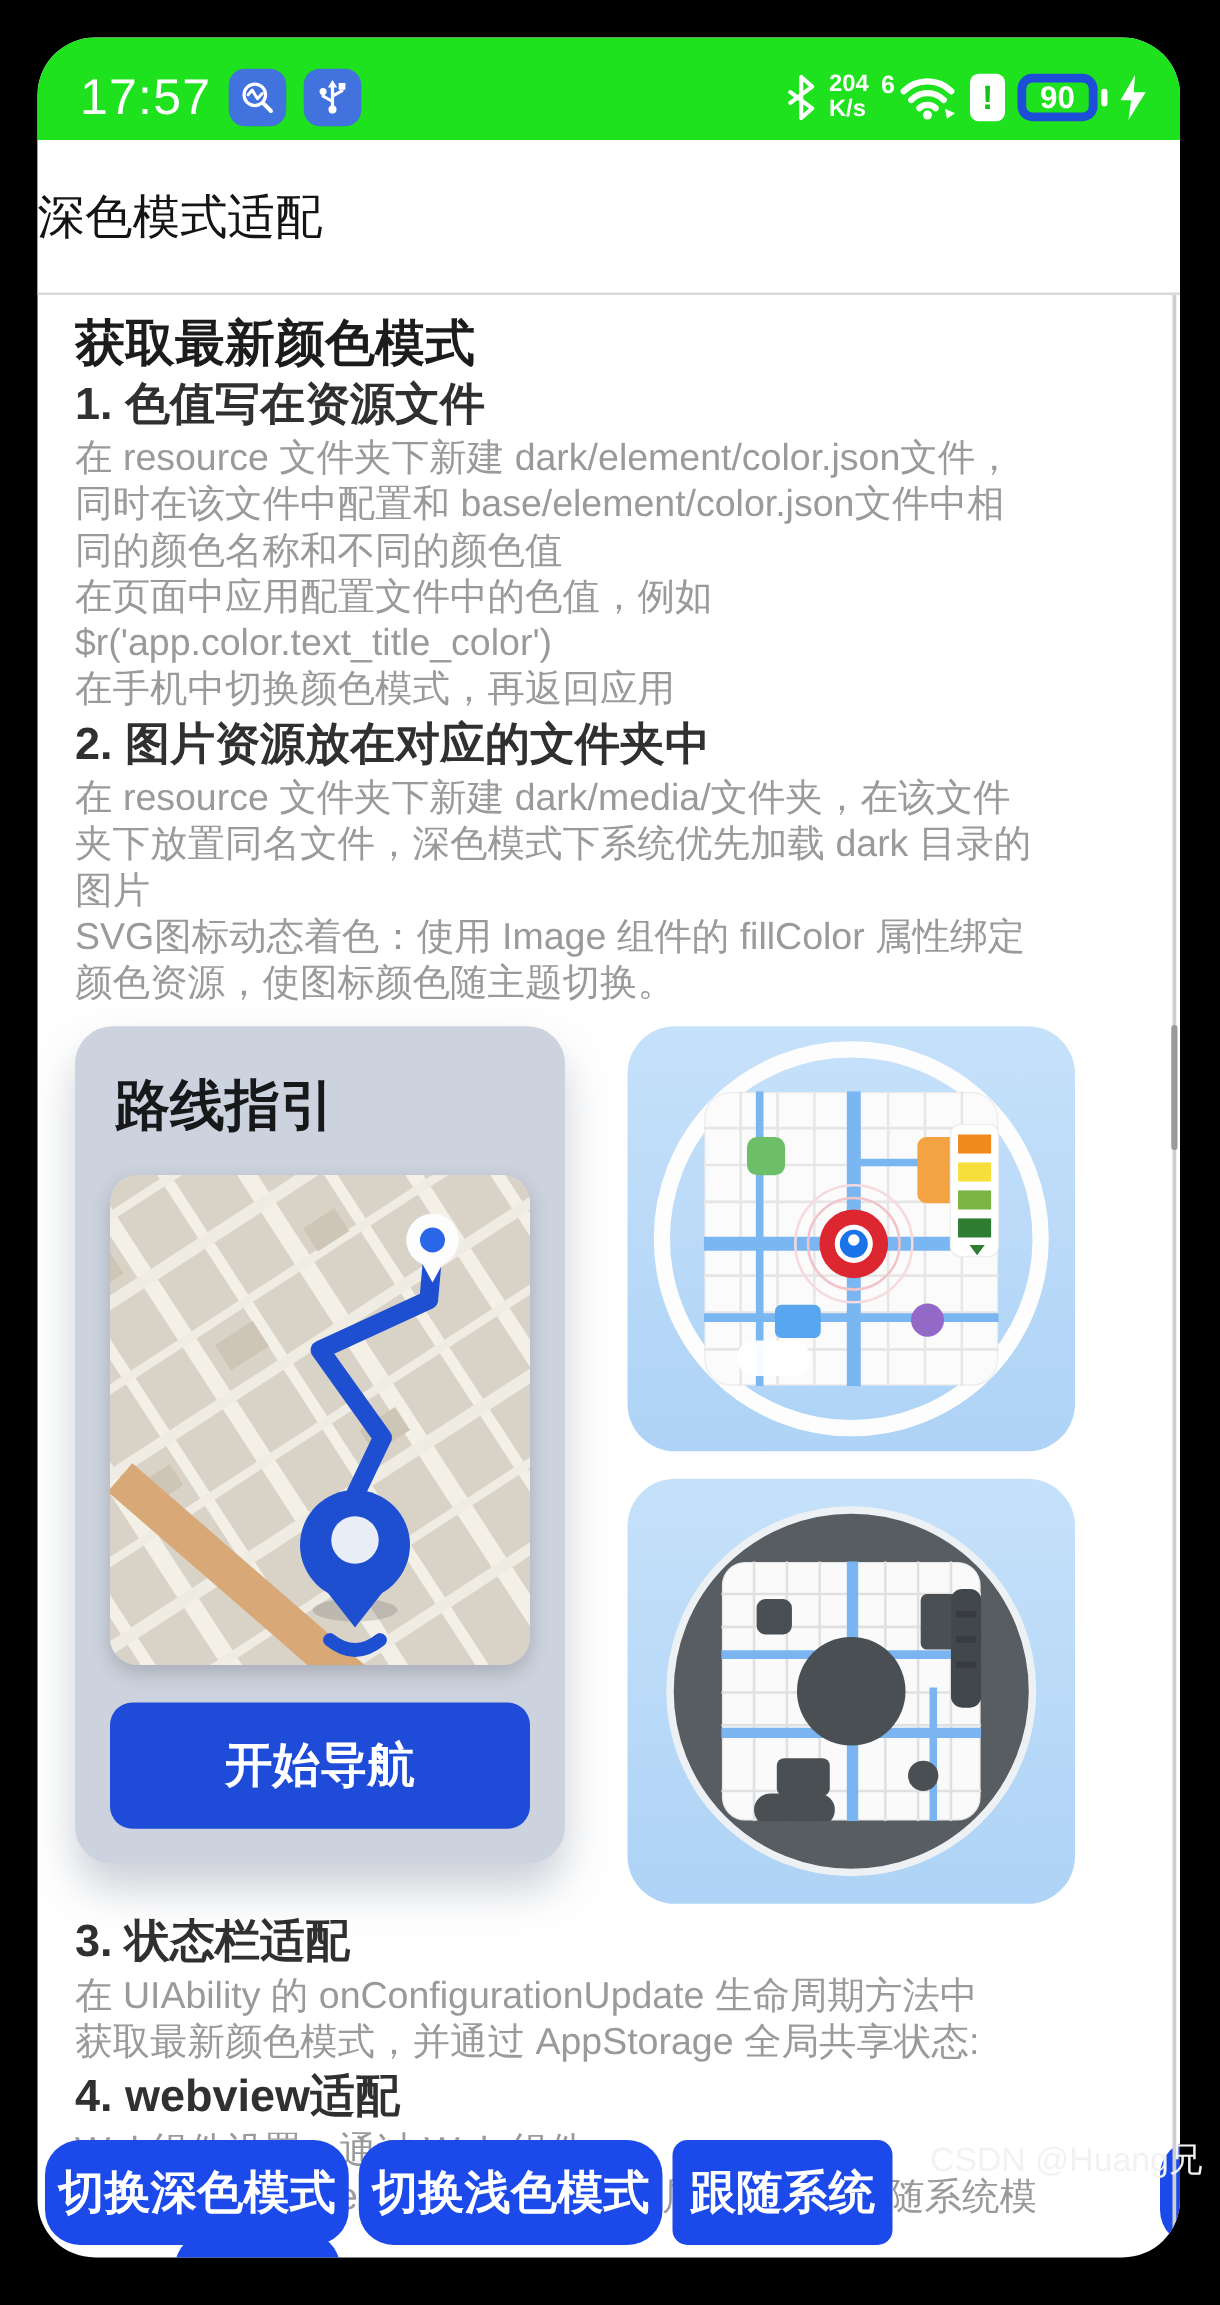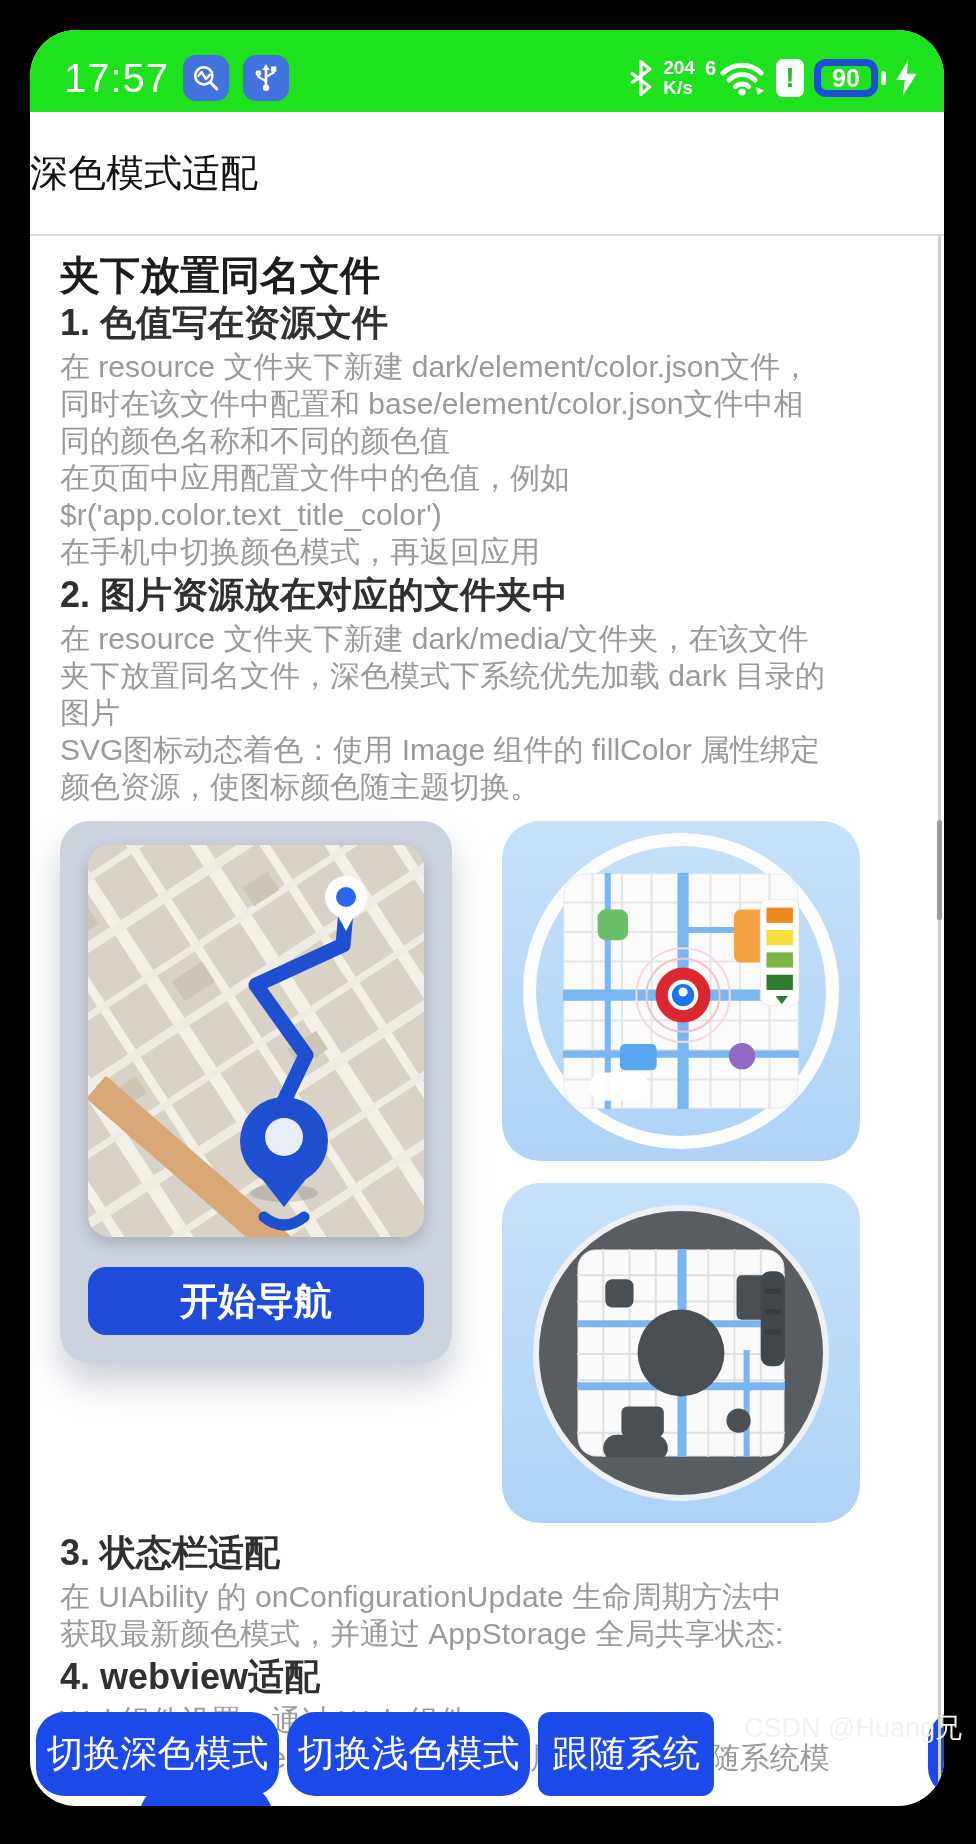--- a/index.html
+++ b/index.html
@@ -49,21 +49,21 @@
   
   .cards-row{display:flex;align-items:flex-start;margin-top:16px;margin-bottom:8px;}
   .route-card{
     width:392px;flex:none;background:#cdd3de;border-radius:30px;
     padding:24px 28px 28px 28px;box-sizing:border-box;
     box-shadow:0 20px 34px rgba(110,120,140,.35);
   }
   .route-title{font-size:44px;font-weight:700;color:#17181a;margin:10px 0 26px 4px;}
   .map-wrap{width:336px;height:392px;border-radius:22px;overflow:hidden;box-shadow:0 6px 16px rgba(0,0,0,.18);}
   .nav-btn{
-    margin-top:30px;width:100%;height:68px;background:#1e4cd8;border:none;border-radius:18px;
+    margin-top:30px;width:100%;height:101px;background:#1e4cd8;border:none;border-radius:18px;
     color:#fff;font-size:38px;font-weight:700;display:flex;align-items:center;justify-content:center;
     font-family:inherit;
     text-align:center;
   }
   .icon-col{margin-left:50px;display:flex;flex-direction:column;gap:22px;}
   .icon-card{
     width:358px;height:340px;border-radius:38px;position:relative;overflow:hidden;
     background:linear-gradient(180deg,#c6e1fa,#aed3f6);
   }
   .ring{
@@ -72,21 +72,21 @@
   }
   .center-abs{position:absolute;left:50%;top:50%;transform:translate(-50%,-50%);}
   .dark-circle{
     position:absolute;left:50%;top:50%;transform:translate(-50%,-50%);
     width:296px;height:296px;border-radius:50%;background:#585d62;border:6px solid #eef1f3;
     display:flex;align-items:center;justify-content:center;box-sizing:border-box;
   }
   
   .fbtn{
     position:absolute;top:1682px;height:84px;border:none;border-radius:28px;background:#1c49ea;
-    color:#fff;font-size:37px;font-weight:400;display:flex;align-items:center;justify-content:center;
+    color:#fff;font-size:37px;font-weight:700;display:flex;align-items:center;justify-content:center;
     font-family:inherit;
   }
   
   .scroll-track{position:absolute;right:3px;top:206px;width:3px;height:1570px;background:#cfcfcf;}
   .scroll-thumb{position:absolute;right:2px;top:790px;width:5px;height:100px;background:#9a9a9a;border-radius:3px;}
   
   .watermark{position:absolute;right:14px;top:1710px;color:#f2f2f2;font-size:27px;font-weight:500;}
 </style>
 </head>
 <body>
@@ -143,40 +143,41 @@
         <polygon points="11,0 0,19 8,19 6,34 19,13 10,13" fill="#fff"></polygon>
       </svg>
     </span>
   </div>
 
   <div class="title-bar">
     <span class="title">深色模式适配</span>
   </div>
 
   <div class="content">
-    <div class="h1">夹下放置同名文件</div>
+    <div class="h1">获取最新颜色模式</div>
 
     <div class="sec-h">1. 色值写在资源文件</div>
     <p class="sec-b">在 resource 文件夹下新建 dark/element/color.json文件，
 同时在该文件中配置和 base/element/color.json文件中相
 同的颜色名称和不同的颜色值
 在页面中应用配置文件中的色值，例如
 $r('app.color.text_title_color')
 在手机中切换颜色模式，再返回应用</p>
 
     <div class="sec-h">2. 图片资源放在对应的文件夹中</div>
     <p class="sec-b">在 resource 文件夹下新建 dark/media/文件夹，在该文件
 夹下放置同名文件，深色模式下系统优先加载 dark 目录的
 图片
 SVG图标动态着色：使用 Image 组件的 fillColor 属性绑定
 颜色资源，使图标颜色随主题切换。</p>
 
     <div class="cards-row">
 
       <div class="route-card">
+        <div class="route-title">路线指引</div>
         <div class="map-wrap">
           <svg width="336" height="392" viewBox="0 0 336 392">
             <rect x="0" y="0" width="336" height="392" fill="#d9d2c7"></rect>
             <g transform="rotate(-33 168 196)">
               <g stroke="#f3f0e8">
                 <line x1="-110" y1="-150" x2="-110" y2="560" stroke-width="13"></line>
                 <line x1="-54" y1="-150" x2="-54" y2="560" stroke-width="10"></line>
                 <line x1="2" y1="-150" x2="2" y2="560" stroke-width="14"></line>
                 <line x1="58" y1="-150" x2="58" y2="560" stroke-width="9"></line>
                 <line x1="114" y1="-150" x2="114" y2="560" stroke-width="13"></line>

